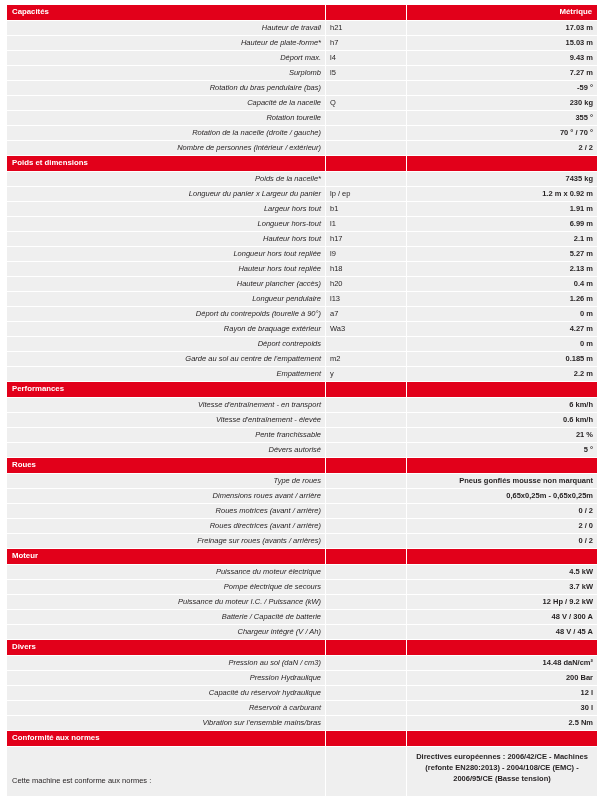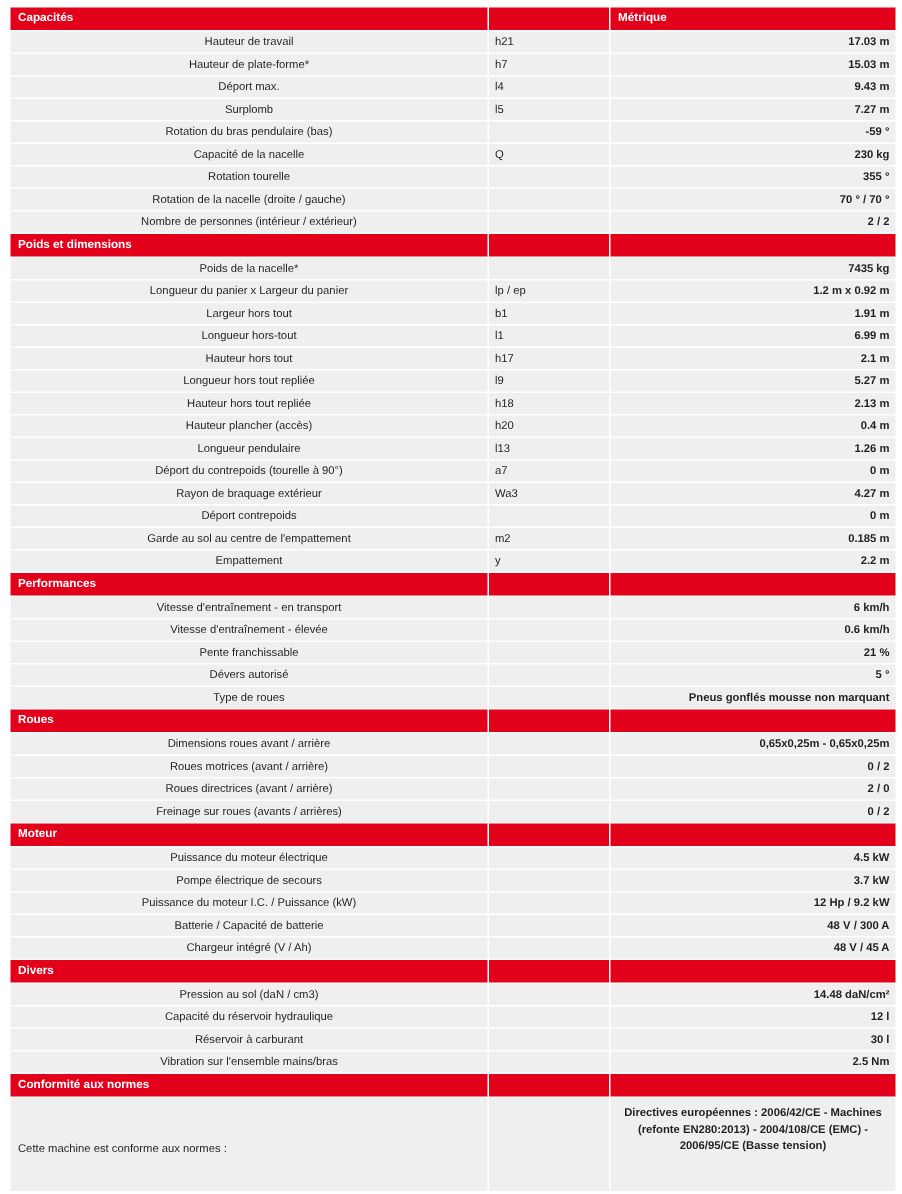--- a/index.html
+++ b/index.html
@@ -37,37 +37,37 @@
     background: #efefef;
     height: 14px;
     line-height: 14px;
     font-size: 7.5px;
     color: #231f20;
     padding: 0 4px;
     box-sizing: border-box;
     overflow: hidden;
     white-space: nowrap;
   }
-  .cell.label { text-align: center; }
+  .cell.label { text-align: right; font-style: italic; }
   .cell.sym { text-align: left; }
   .cell.val { text-align: right; font-weight: bold; }
 
   .hdr {
     background: #e2001a;
     height: 15px;
     line-height: 13px;
     color: #ffffff;
     font-weight: bold;
     font-size: 7.8px;
     padding: 0 5px;
     box-sizing: border-box;
     white-space: nowrap;
     overflow: hidden;
   }
-  .hdr.center { text-align: left; }
+  .hdr.center { text-align: right; }
   .hdr.blank { padding: 0; }
 
   .tall {
     background: #efefef;
     height: 62px;
     padding: 4px 5px;
     box-sizing: border-box;
     font-size: 7.5px;
     white-space: normal;
     line-height: 11px;
@@ -423,172 +423,183 @@
         <td>
             <div class="cell sym"></div>
           </td>
         <td>
             <div class="cell val">5 °</div>
           </td>
       </tr>
 
       <tr>
         <td>
+            <div class="hdr">Roues</div>
+          </td>
+        <td>
+            <div class="hdr blank"></div>
+          </td>
+        <td>
+            <div class="hdr center"></div>
+          </td>
+      </tr>
+      <tr>
+        <td>
             <div class="cell label">Type de roues</div>
           </td>
         <td>
             <div class="cell sym"></div>
           </td>
         <td>
             <div class="cell val">Pneus gonflés mousse non marquant</div>
           </td>
       </tr>
       <tr>
         <td>
-            <div class="hdr">Roues</div>
+            <div class="cell label">Dimensions roues avant / arrière</div>
+          </td>
+        <td>
+            <div class="cell sym"></div>
+          </td>
+        <td>
+            <div class="cell val">0,65x0,25m - 0,65x0,25m</div>
+          </td>
+      </tr>
+      <tr>
+        <td>
+            <div class="cell label">Roues motrices (avant / arrière)</div>
+          </td>
+        <td>
+            <div class="cell sym"></div>
+          </td>
+        <td>
+            <div class="cell val">0 / 2</div>
+          </td>
+      </tr>
+      <tr>
+        <td>
+            <div class="cell label">Roues directrices (avant / arrière)</div>
+          </td>
+        <td>
+            <div class="cell sym"></div>
+          </td>
+        <td>
+            <div class="cell val">2 / 0</div>
+          </td>
+      </tr>
+      <tr>
+        <td>
+            <div class="cell label">Freinage sur roues (avants / arrières)</div>
+          </td>
+        <td>
+            <div class="cell sym"></div>
+          </td>
+        <td>
+            <div class="cell val">0 / 2</div>
+          </td>
+      </tr>
+
+      <tr>
+        <td>
+            <div class="hdr">Moteur</div>
           </td>
         <td>
             <div class="hdr blank"></div>
           </td>
         <td>
             <div class="hdr center"></div>
           </td>
       </tr>
       <tr>
         <td>
-            <div class="cell label">Dimensions roues avant / arrière</div>
-          </td>
-        <td>
-            <div class="cell sym"></div>
-          </td>
-        <td>
-            <div class="cell val">0,65x0,25m - 0,65x0,25m</div>
-          </td>
-      </tr>
-      <tr>
-        <td>
-            <div class="cell label">Roues motrices (avant / arrière)</div>
-          </td>
-        <td>
-            <div class="cell sym"></div>
-          </td>
-        <td>
-            <div class="cell val">0 / 2</div>
-          </td>
-      </tr>
-      <tr>
-        <td>
-            <div class="cell label">Roues directrices (avant / arrière)</div>
-          </td>
-        <td>
-            <div class="cell sym"></div>
-          </td>
-        <td>
-            <div class="cell val">2 / 0</div>
-          </td>
-      </tr>
-      <tr>
-        <td>
-            <div class="cell label">Freinage sur roues (avants / arrières)</div>
-          </td>
-        <td>
-            <div class="cell sym"></div>
-          </td>
-        <td>
-            <div class="cell val">0 / 2</div>
-          </td>
-      </tr>
-
-      <tr>
-        <td>
-            <div class="hdr">Moteur</div>
+            <div class="cell label">Puissance du moteur électrique</div>
+          </td>
+        <td>
+            <div class="cell sym"></div>
+          </td>
+        <td>
+            <div class="cell val">4.5 kW</div>
+          </td>
+      </tr>
+      <tr>
+        <td>
+            <div class="cell label">Pompe électrique de secours</div>
+          </td>
+        <td>
+            <div class="cell sym"></div>
+          </td>
+        <td>
+            <div class="cell val">3.7 kW</div>
+          </td>
+      </tr>
+      <tr>
+        <td>
+            <div class="cell label">Puissance du moteur I.C. / Puissance (kW)</div>
+          </td>
+        <td>
+            <div class="cell sym"></div>
+          </td>
+        <td>
+            <div class="cell val">12 Hp / 9.2 kW</div>
+          </td>
+      </tr>
+      <tr>
+        <td>
+            <div class="cell label">Batterie / Capacité de batterie</div>
+          </td>
+        <td>
+            <div class="cell sym"></div>
+          </td>
+        <td>
+            <div class="cell val">48 V / 300 A</div>
+          </td>
+      </tr>
+      <tr>
+        <td>
+            <div class="cell label">Chargeur intégré (V / Ah)</div>
+          </td>
+        <td>
+            <div class="cell sym"></div>
+          </td>
+        <td>
+            <div class="cell val">48 V / 45 A</div>
+          </td>
+      </tr>
+
+      <tr>
+        <td>
+            <div class="hdr">Divers</div>
           </td>
         <td>
             <div class="hdr blank"></div>
           </td>
         <td>
             <div class="hdr center"></div>
           </td>
       </tr>
       <tr>
         <td>
-            <div class="cell label">Puissance du moteur électrique</div>
-          </td>
-        <td>
-            <div class="cell sym"></div>
-          </td>
-        <td>
-            <div class="cell val">4.5 kW</div>
-          </td>
-      </tr>
-      <tr>
-        <td>
-            <div class="cell label">Pompe électrique de secours</div>
-          </td>
-        <td>
-            <div class="cell sym"></div>
-          </td>
-        <td>
-            <div class="cell val">3.7 kW</div>
-          </td>
-      </tr>
-      <tr>
-        <td>
-            <div class="cell label">Puissance du moteur I.C. / Puissance (kW)</div>
-          </td>
-        <td>
-            <div class="cell sym"></div>
-          </td>
-        <td>
-            <div class="cell val">12 Hp / 9.2 kW</div>
-          </td>
-      </tr>
-      <tr>
-        <td>
-            <div class="cell label">Batterie / Capacité de batterie</div>
-          </td>
-        <td>
-            <div class="cell sym"></div>
-          </td>
-        <td>
-            <div class="cell val">48 V / 300 A</div>
-          </td>
-      </tr>
-      <tr>
-        <td>
-            <div class="cell label">Chargeur intégré (V / Ah)</div>
-          </td>
-        <td>
-            <div class="cell sym"></div>
-          </td>
-        <td>
-            <div class="cell val">48 V / 45 A</div>
-          </td>
-      </tr>
-
-      <tr>
-        <td>
-            <div class="hdr">Divers</div>
-          </td>
-        <td>
-            <div class="hdr blank"></div>
-          </td>
-        <td>
-            <div class="hdr center"></div>
-          </td>
-      </tr>
-      <tr>
-        <td>
             <div class="cell label">Pression au sol (daN / cm3)</div>
           </td>
         <td>
             <div class="cell sym"></div>
           </td>
         <td>
             <div class="cell val">14.48 daN/cm²</div>
+          </td>
+      </tr>
+      <tr>
+        <td>
+            <div class="cell label">Pression Hydraulique</div>
+          </td>
+        <td>
+            <div class="cell sym"></div>
+          </td>
+        <td>
+            <div class="cell val">200 Bar</div>
           </td>
       </tr>
       <tr>
         <td>
             <div class="cell label">Capacité du réservoir hydraulique</div>
           </td>
         <td>
             <div class="cell sym"></div>
           </td>
         <td>

